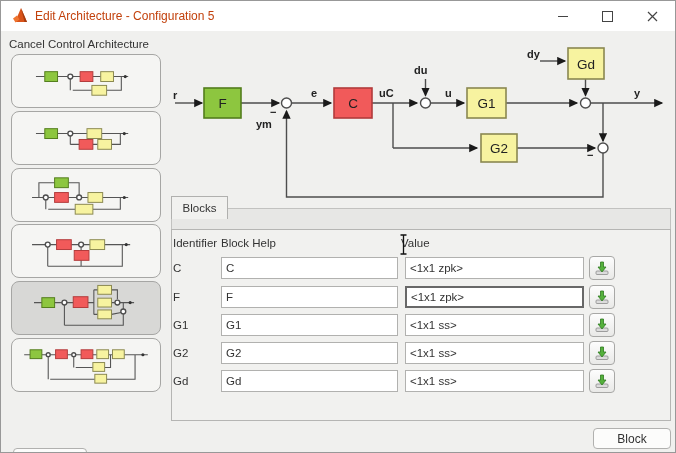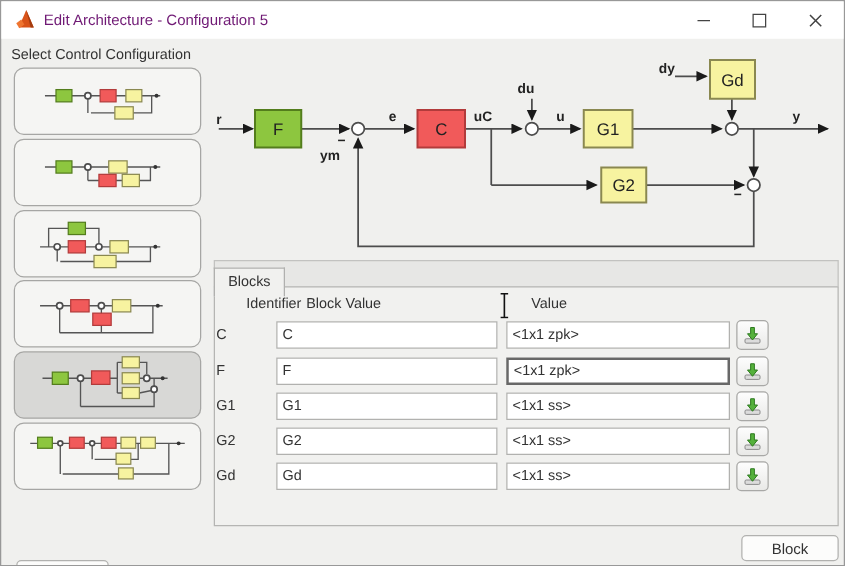--- a/index.html
+++ b/index.html
@@ -1,34 +1,34 @@
 <!DOCTYPE html>
 <html><head>
 <meta charset="utf-8">
 <style>
   html,body{margin:0;padding:0;background:#cfcfcf;font-family:"Liberation Sans",sans-serif;}
   .window{position:relative;width:676px;height:453px;background:#f0f0ee;border:1px solid #989898;box-sizing:border-box;overflow:hidden;}
   .titlebar{position:absolute;left:0;top:0;width:100%;height:30px;background:#ffffff;}
-  .title-text{position:absolute;left:34px;top:8px;font-size:12px;color:#701a75;white-space:nowrap;}
+  .title-text{position:absolute;left:34px;top:8px;font-size:12px;color:#c2410c;white-space:nowrap;}
   .app-icon{position:absolute;left:11px;top:6px;width:18px;height:18px;}
   .winbtn{position:absolute;top:0;width:45px;height:30px;display:flex;align-items:center;justify-content:center;}
   .wb-min{right:90px}.wb-max{right:45px}.wb-close{right:0}
   .glyph-min{width:10px;height:1px;background:#444;}
   .glyph-max{width:9px;height:9px;border:1px solid #444;}
   .sidebar-label{position:absolute;left:8px;top:37px;font-size:11.5px;color:#333;}
   .thumb{position:absolute;left:10px;width:150px;height:54px;background:#f5f5f3;border:1px solid #a6a6a4;border-radius:8px;box-sizing:border-box;}
   .thumb.selected{background:#d8d8d6;}
   .thumb svg{display:block;width:100%;height:100%;}
   .diagram{position:absolute;left:170px;top:32px;}
   .tabstrip{position:absolute;left:170px;top:207px;width:500px;height:22px;background:#e7e7e5;border:1px solid #c2c2c0;box-sizing:border-box;}
-  .tab{position:absolute;top:213px;height:22px;line-height:22px;text-align:center;font-size:11.5px;color:#333;box-sizing:border-box;}
+  .tab{position:absolute;top:195px;height:22px;line-height:22px;text-align:center;font-size:11.5px;color:#333;box-sizing:border-box;}
   .tab-active{left:170px;width:57px;height:23px;background:#f1f1ef;border:1px solid #b0b0ae;border-bottom:none;z-index:3;}
   .tab-inactive{left:227px;width:71px;background:#e7e7e5;border-top:1px solid #c2c2c0;border-right:1px solid #c2c2c0;z-index:2;}
   .panel{position:absolute;left:170px;top:228px;width:500px;height:192px;background:#f1f1ef;border:1px solid #b5b5b3;box-sizing:border-box;}
-  .colhead{position:absolute;top:236px;font-size:11.5px;color:#333;padding-left:24px;}
+  .colhead{position:absolute;top:236px;font-size:11.5px;color:#333;}
   .ch-id{left:172px}.ch-name{left:220px}.ch-val{left:400px}
   .row-id{position:absolute;left:172px;width:44px;height:22px;line-height:22px;font-size:11.5px;color:#333;}
   .tin{position:absolute;height:22px;border:1px solid #b1b1af;background:#fff;box-sizing:border-box;font-family:"Liberation Sans",sans-serif;font-size:11.5px;color:#333;padding:0 4px;outline:none;}
   .in-name{left:220px;width:177px;}
   .in-val{left:404px;width:179px;}
   .tin.focused{border:2px solid #686868;}
   .impbtn{position:absolute;left:588px;width:26px;height:24px;border:1px solid #a8a8a6;border-radius:4px;background:linear-gradient(#fdfdfd,#e9e9e7);display:flex;align-items:center;justify-content:center;padding:0;}
   .btn{position:absolute;background:#fcfcfb;border:1px solid #b1b1af;border-radius:4px;font-family:"Liberation Sans",sans-serif;font-size:12px;color:#333;box-sizing:border-box;}
   .btn-help{left:12px;top:447px;width:74px;height:23px;text-align:center;}
   .btn-ok{left:505px;top:427px;width:78px;height:21px;}
@@ -58,21 +58,21 @@
     <div class="winbtn wb-max">
         <span class="glyph-max"></span>
       </div>
     <div class="winbtn wb-close">
       <svg width="11" height="11" viewBox="0 0 11 11">
           <path d="M1,1 L10,10 M10,1 L1,10" stroke="#444" stroke-width="1.2"></path>
         </svg>
     </div>
   </div>
 
-  <div class="sidebar-label">Select Control Configuration</div>
+  <div class="sidebar-label">Cancel Control Architecture</div>
 
   <div class="thumb" style="top:53px">
     <svg viewBox="0 0 150 53">
       <path class="tln" d="M24,22 H33 M46,22 H56.5 M61.5,22 H69 M82,22 H90 M103,22 H118 M111,22 V36 H96 M81,36 H61.5 M59,36 V24.5 M59,33.5 V24.5"></path>
       <circle class="sum" cx="59" cy="22" r="2.5"></circle>
       <rect x="33" y="17" width="13" height="10" fill="#8DC63F" stroke="#537d1c"></rect>
       <rect x="69" y="17" width="13" height="10" fill="#F15A5A" stroke="#b23b3b"></rect>
       <rect x="90" y="17" width="13" height="10" fill="#F7F3A0" stroke="#8a8850"></rect>
       <rect x="81" y="31" width="15" height="10" fill="#F7F3A0" stroke="#8a8850"></rect>
       <circle cx="115" cy="22" r="1.6" fill="#333"></circle>
@@ -192,21 +192,21 @@
     <text class="sig" x="463" y="64">y</text>
     <text class="sig" x="99" y="83">−</text>
     <text class="sig" x="416" y="126">−</text>
   </svg>
 
   <div class="tabstrip"></div>
   <div class="tab tab-active">Blocks</div>
   <div class="panel"></div>
 
   <div class="colhead ch-id">Identifier</div>
-  <div class="colhead ch-name">Block Value</div>
+  <div class="colhead ch-name">Block Help</div>
   <div class="colhead ch-val">Value</div>
 
   <svg class="ibeam" width="9" height="21" viewBox="0 0 9 21">
     <path d="M1.5,1 H7.5 M4.5,1 V20 M1.5,20 H7.5" stroke="#111" stroke-width="1.3" fill="none"></path>
   </svg>
 
   <div class="row-id" style="top:256px">C</div>
   <input class="tin in-name" style="top: 256px;" value="C">
   <input class="tin in-val" style="top: 256px;" value="&lt;1x1 zpk&gt;">
   <button class="impbtn" style="top:255px">

